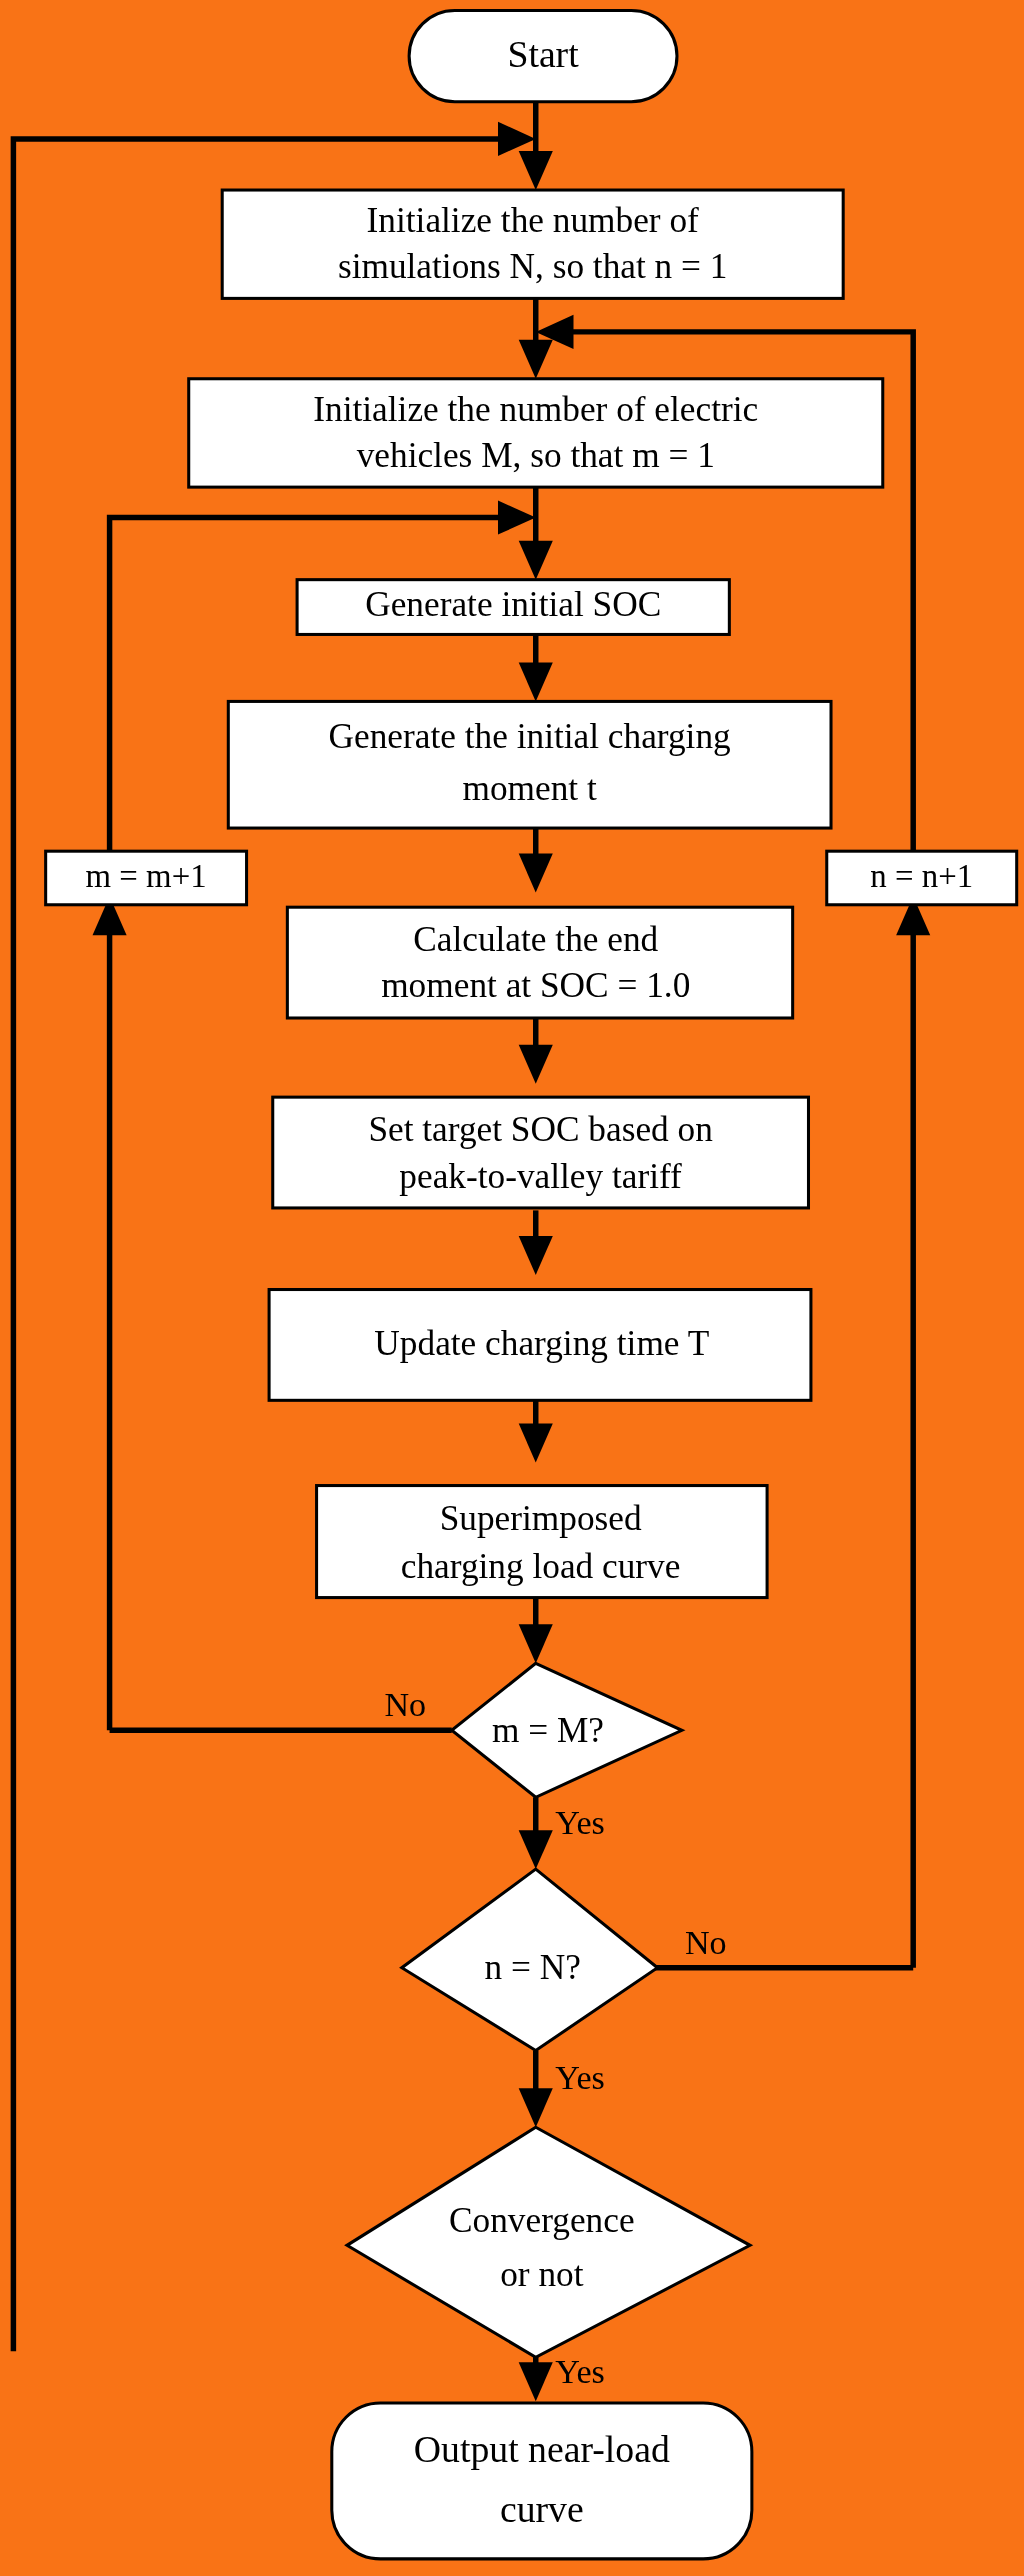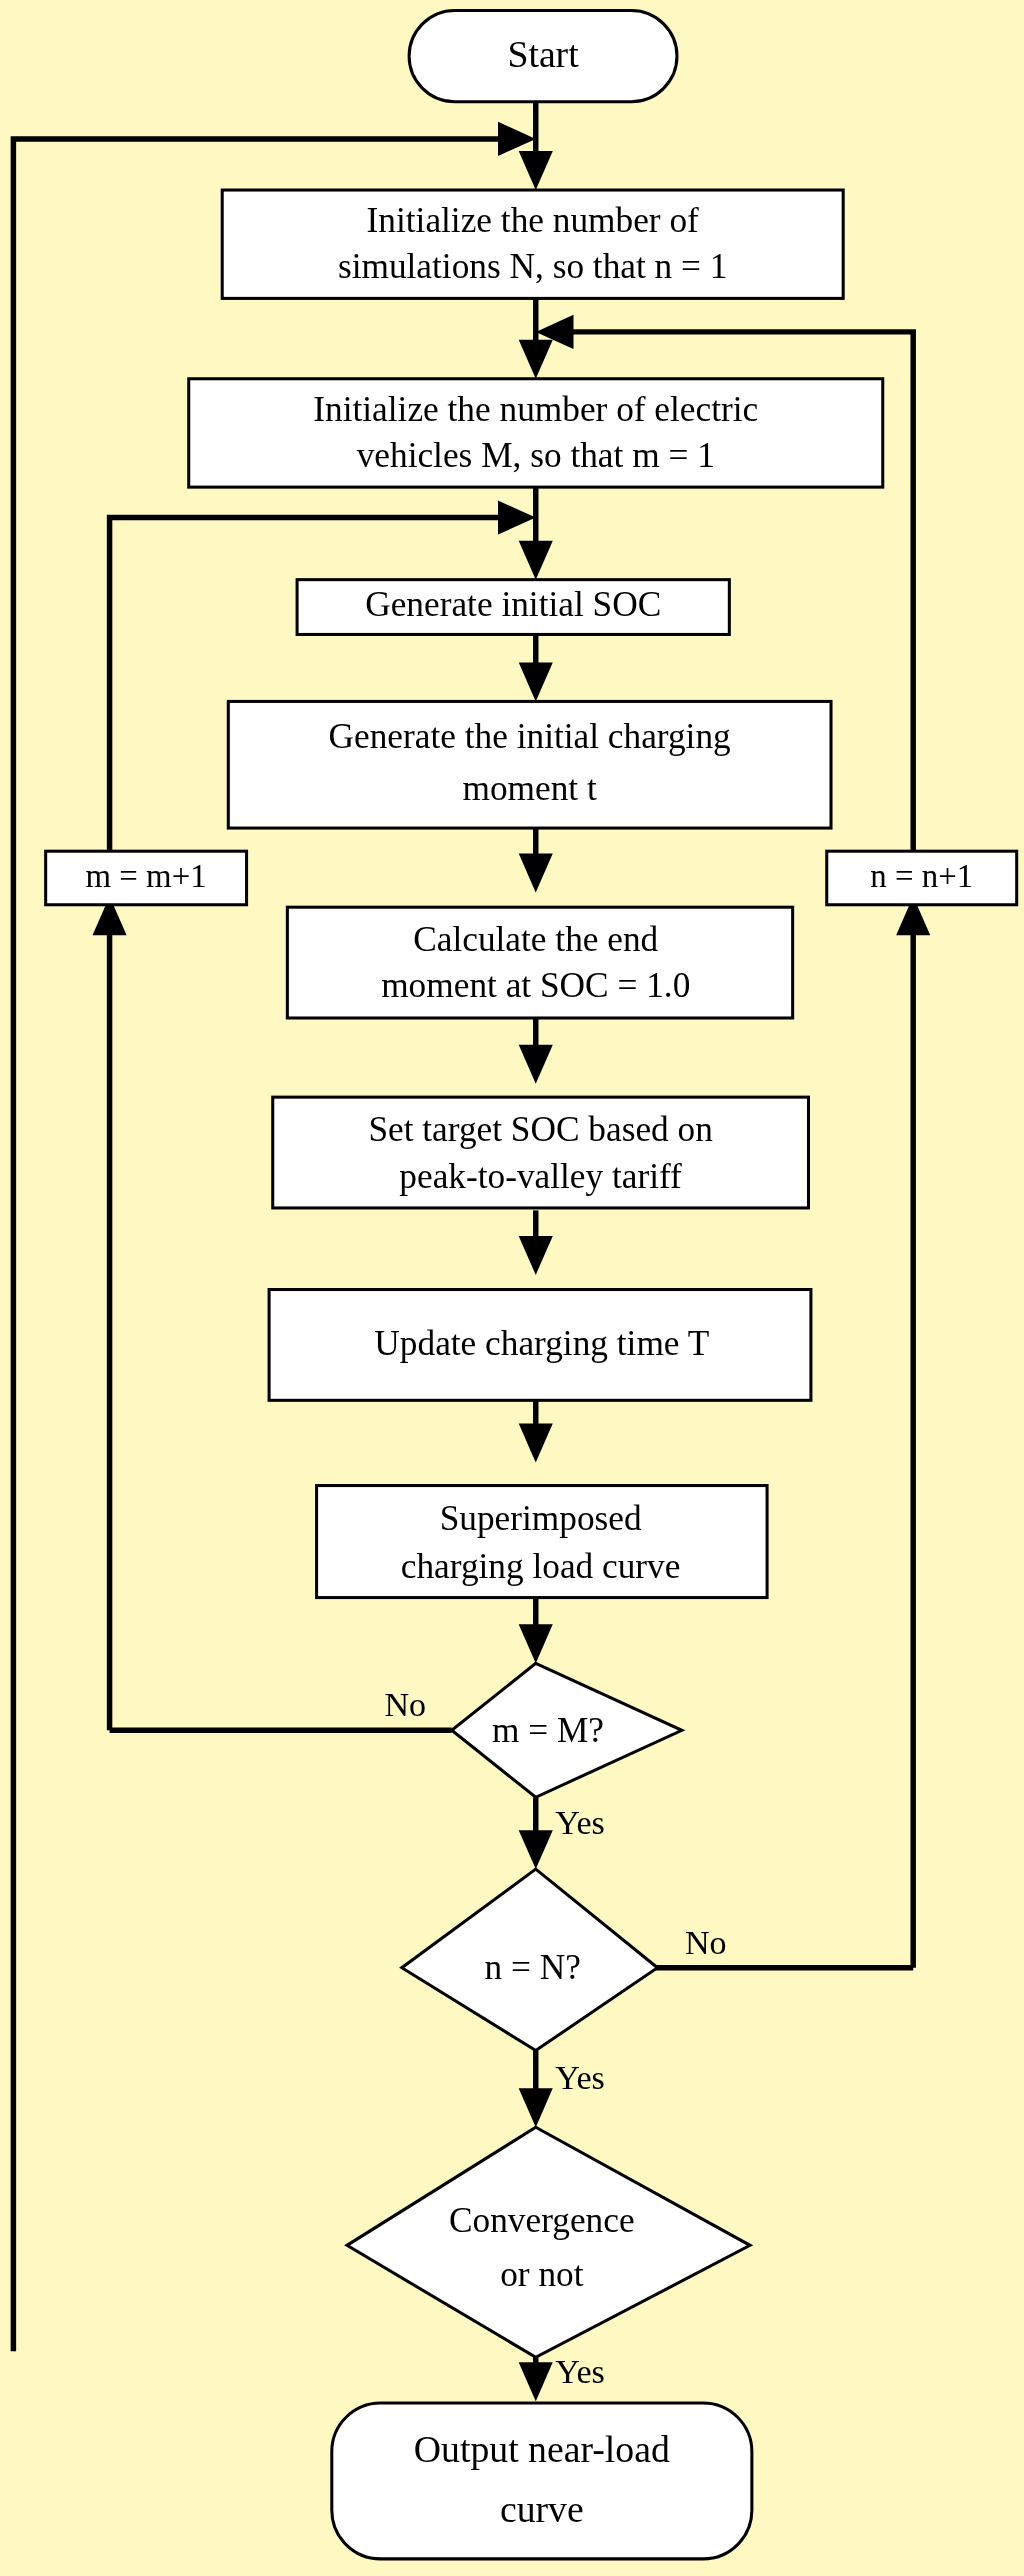--- a/index.html
+++ b/index.html
@@ -8,21 +8,21 @@
     padding: 0;
     background: #ffffff;
   }
   body {
     font-family: "Liberation Serif", "DejaVu Serif", serif;
   }
   #flow-root {
     position: relative;
     width: 1024px;
     height: 2576px;
-    background: #fef9c3;
+    background: #f97316;
     overflow: hidden;
     text-decoration: underline;
   }
   svg#flow-svg {
     position: absolute;
     left: 0;
     top: 0;
     width: 1024px;
     height: 2576px;
     display: block;

